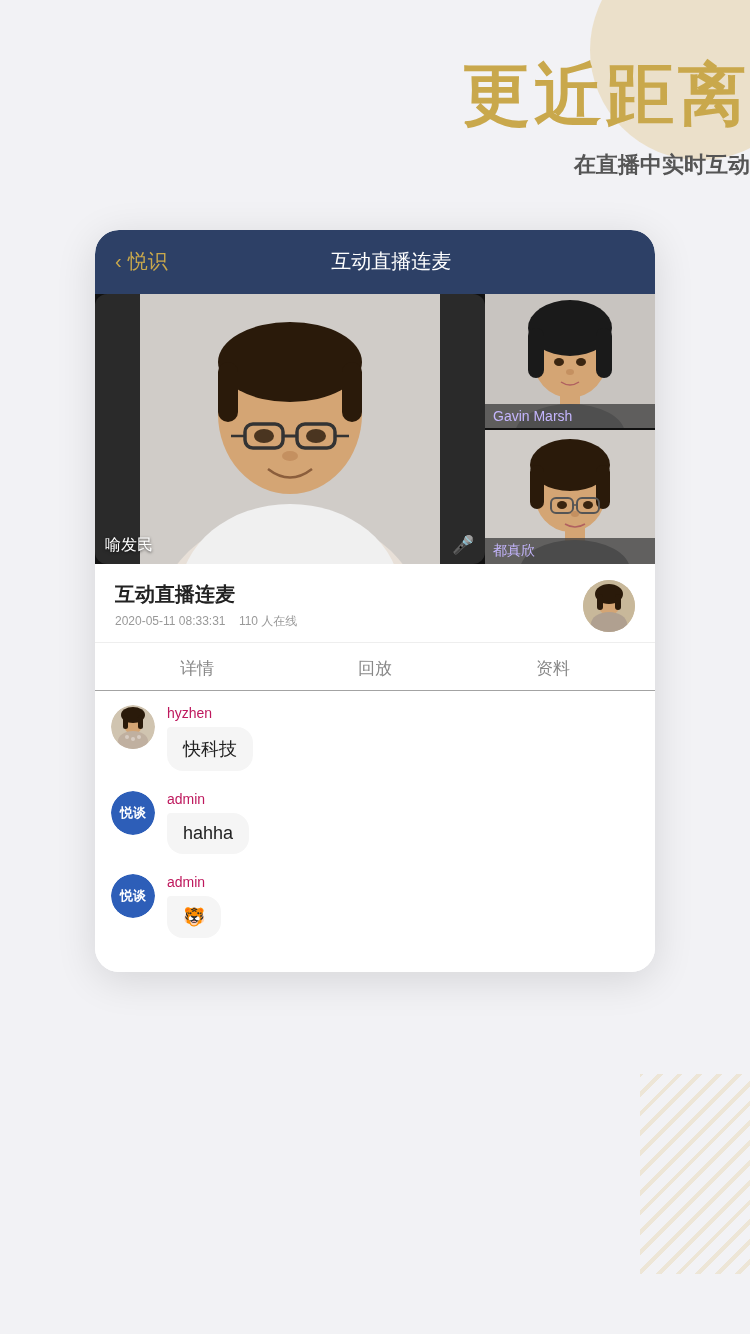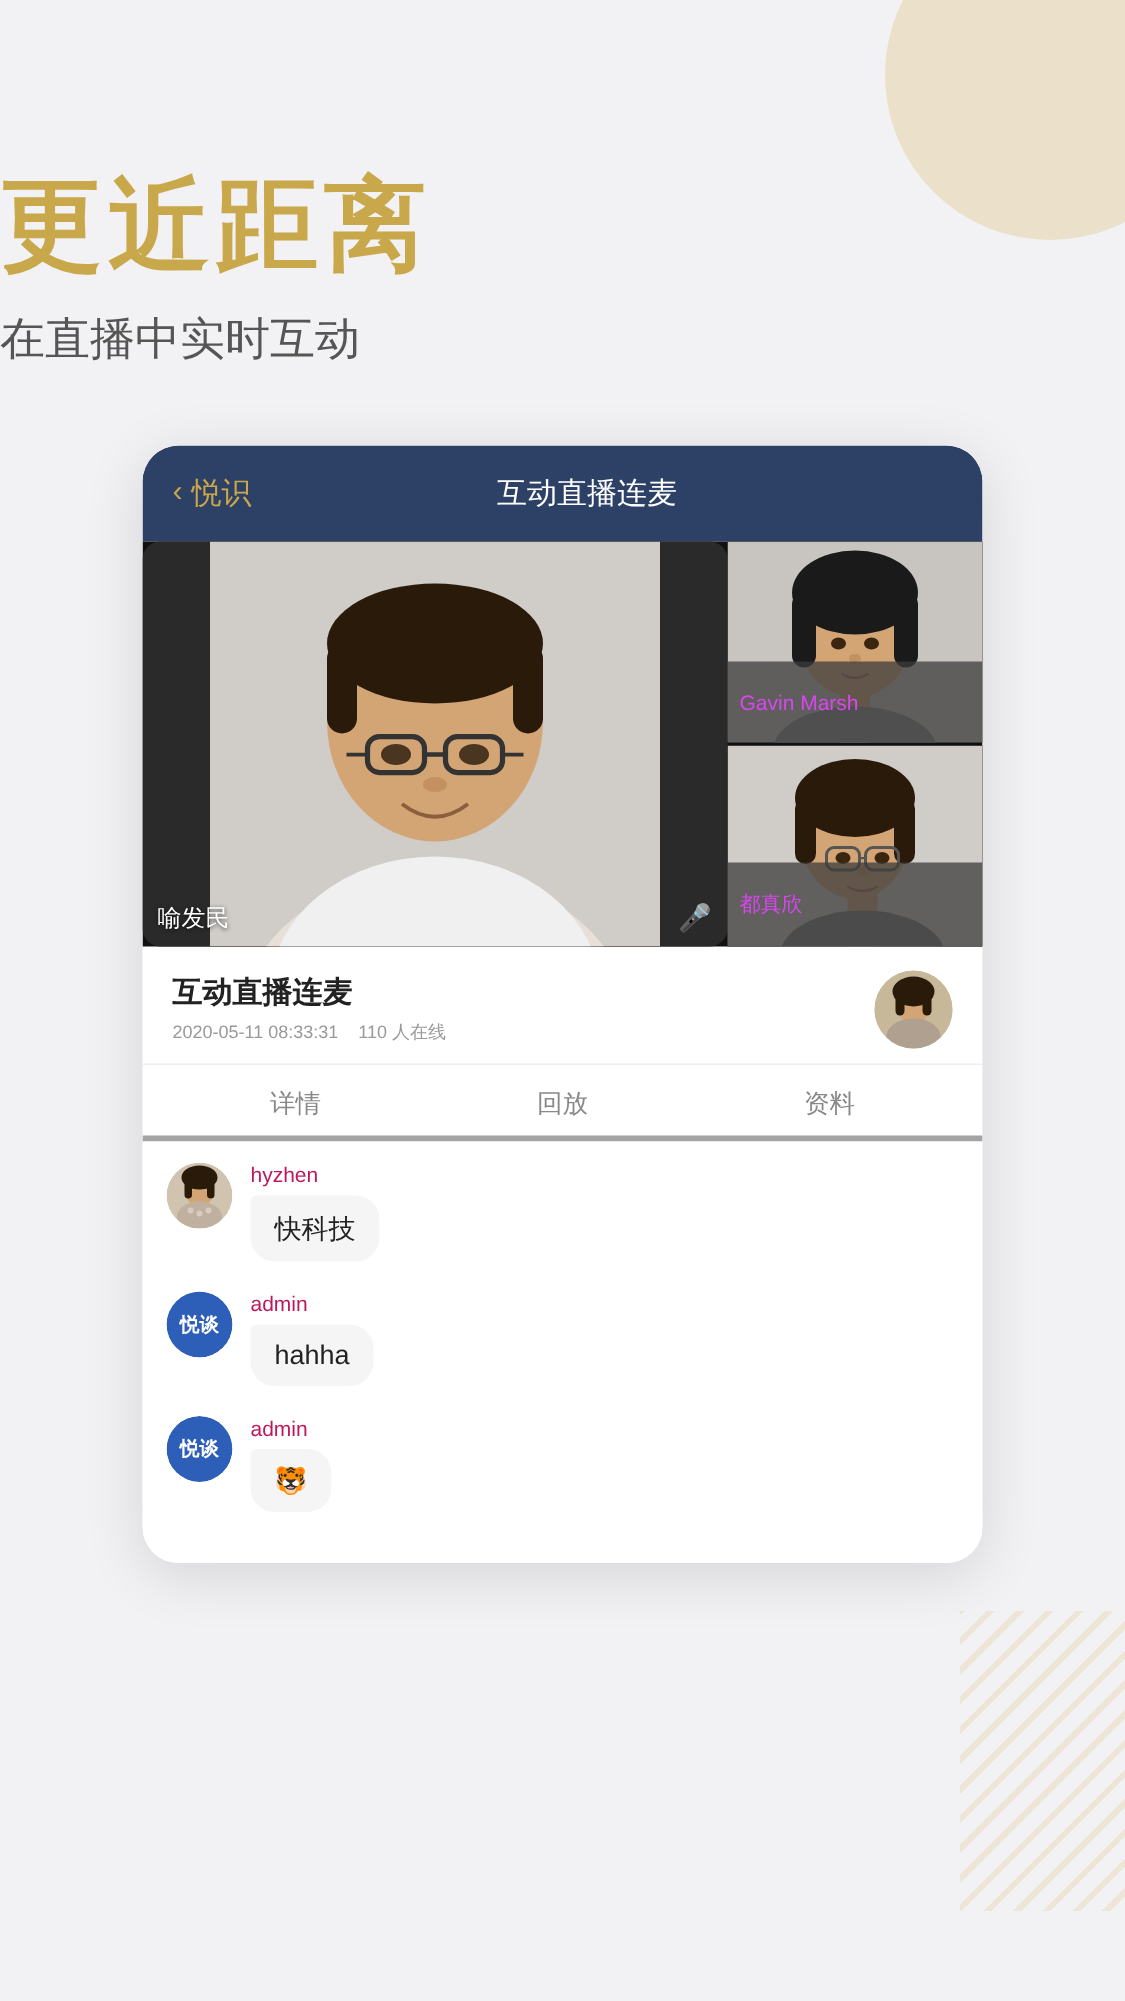--- a/index.html
+++ b/index.html
@@ -36,36 +36,36 @@
         transparent 4px,
         transparent 14px
       );
       opacity: 0.5;
     }
 
     
     .header-area {
       position: relative;
       z-index: 2;
-      text-align: left;
-      padding-top: 113px;
+      text-align: right;
+      padding-top: 57px;
       padding-bottom: 30px;
     }
     .main-title {
       font-size: 68px;
       font-weight: 700;
       color: #c9a84c;
       letter-spacing: 4px;
       line-height: 1.1;
     }
     .sub-title {
-      font-size: 30px;
+      font-size: 22px;
       color: #555;
       margin-top: 18px;
-      font-weight: 400;
+      font-weight: 700;
     }
 
     
     .phone-card {
       position: relative;
       z-index: 2;
       margin: 20px auto 0;
       width: 560px;
       background: #fff;
       border-radius: 24px;
@@ -150,23 +150,23 @@
       display: flex;
       align-items: center;
       justify-content: center;
     }
     .video-side-label {
       position: absolute;
       bottom: 0;
       left: 0;
       right: 0;
       background: rgba(60,60,60,0.75);
-      color: #d946ef;
+      color: #c4b5fd;
       font-size: 14px;
-      padding: 19px 8px;
+      padding: 4px 8px;
       text-align: left;
     }
 
     
     .info-row {
       display: flex;
       align-items: center;
       padding: 16px 20px 10px;
       border-bottom: 1px solid #eee;
     }
@@ -190,21 +190,21 @@
       background: #c8b89a;
       overflow: hidden;
       display: flex;
       align-items: center;
       justify-content: center;
     }
 
     
     .tabs {
       display: flex;
-      border-bottom: 4px solid #a3a3a3;
+      border-bottom: 1px solid #a3a3a3;
       padding: 0 13px;
     }
     .tab-item {
       flex: 1;
       text-align: center;
       padding: 14px 0 10px;
       font-size: 17px;
       color: #888;
       cursor: pointer;
       position: relative;

